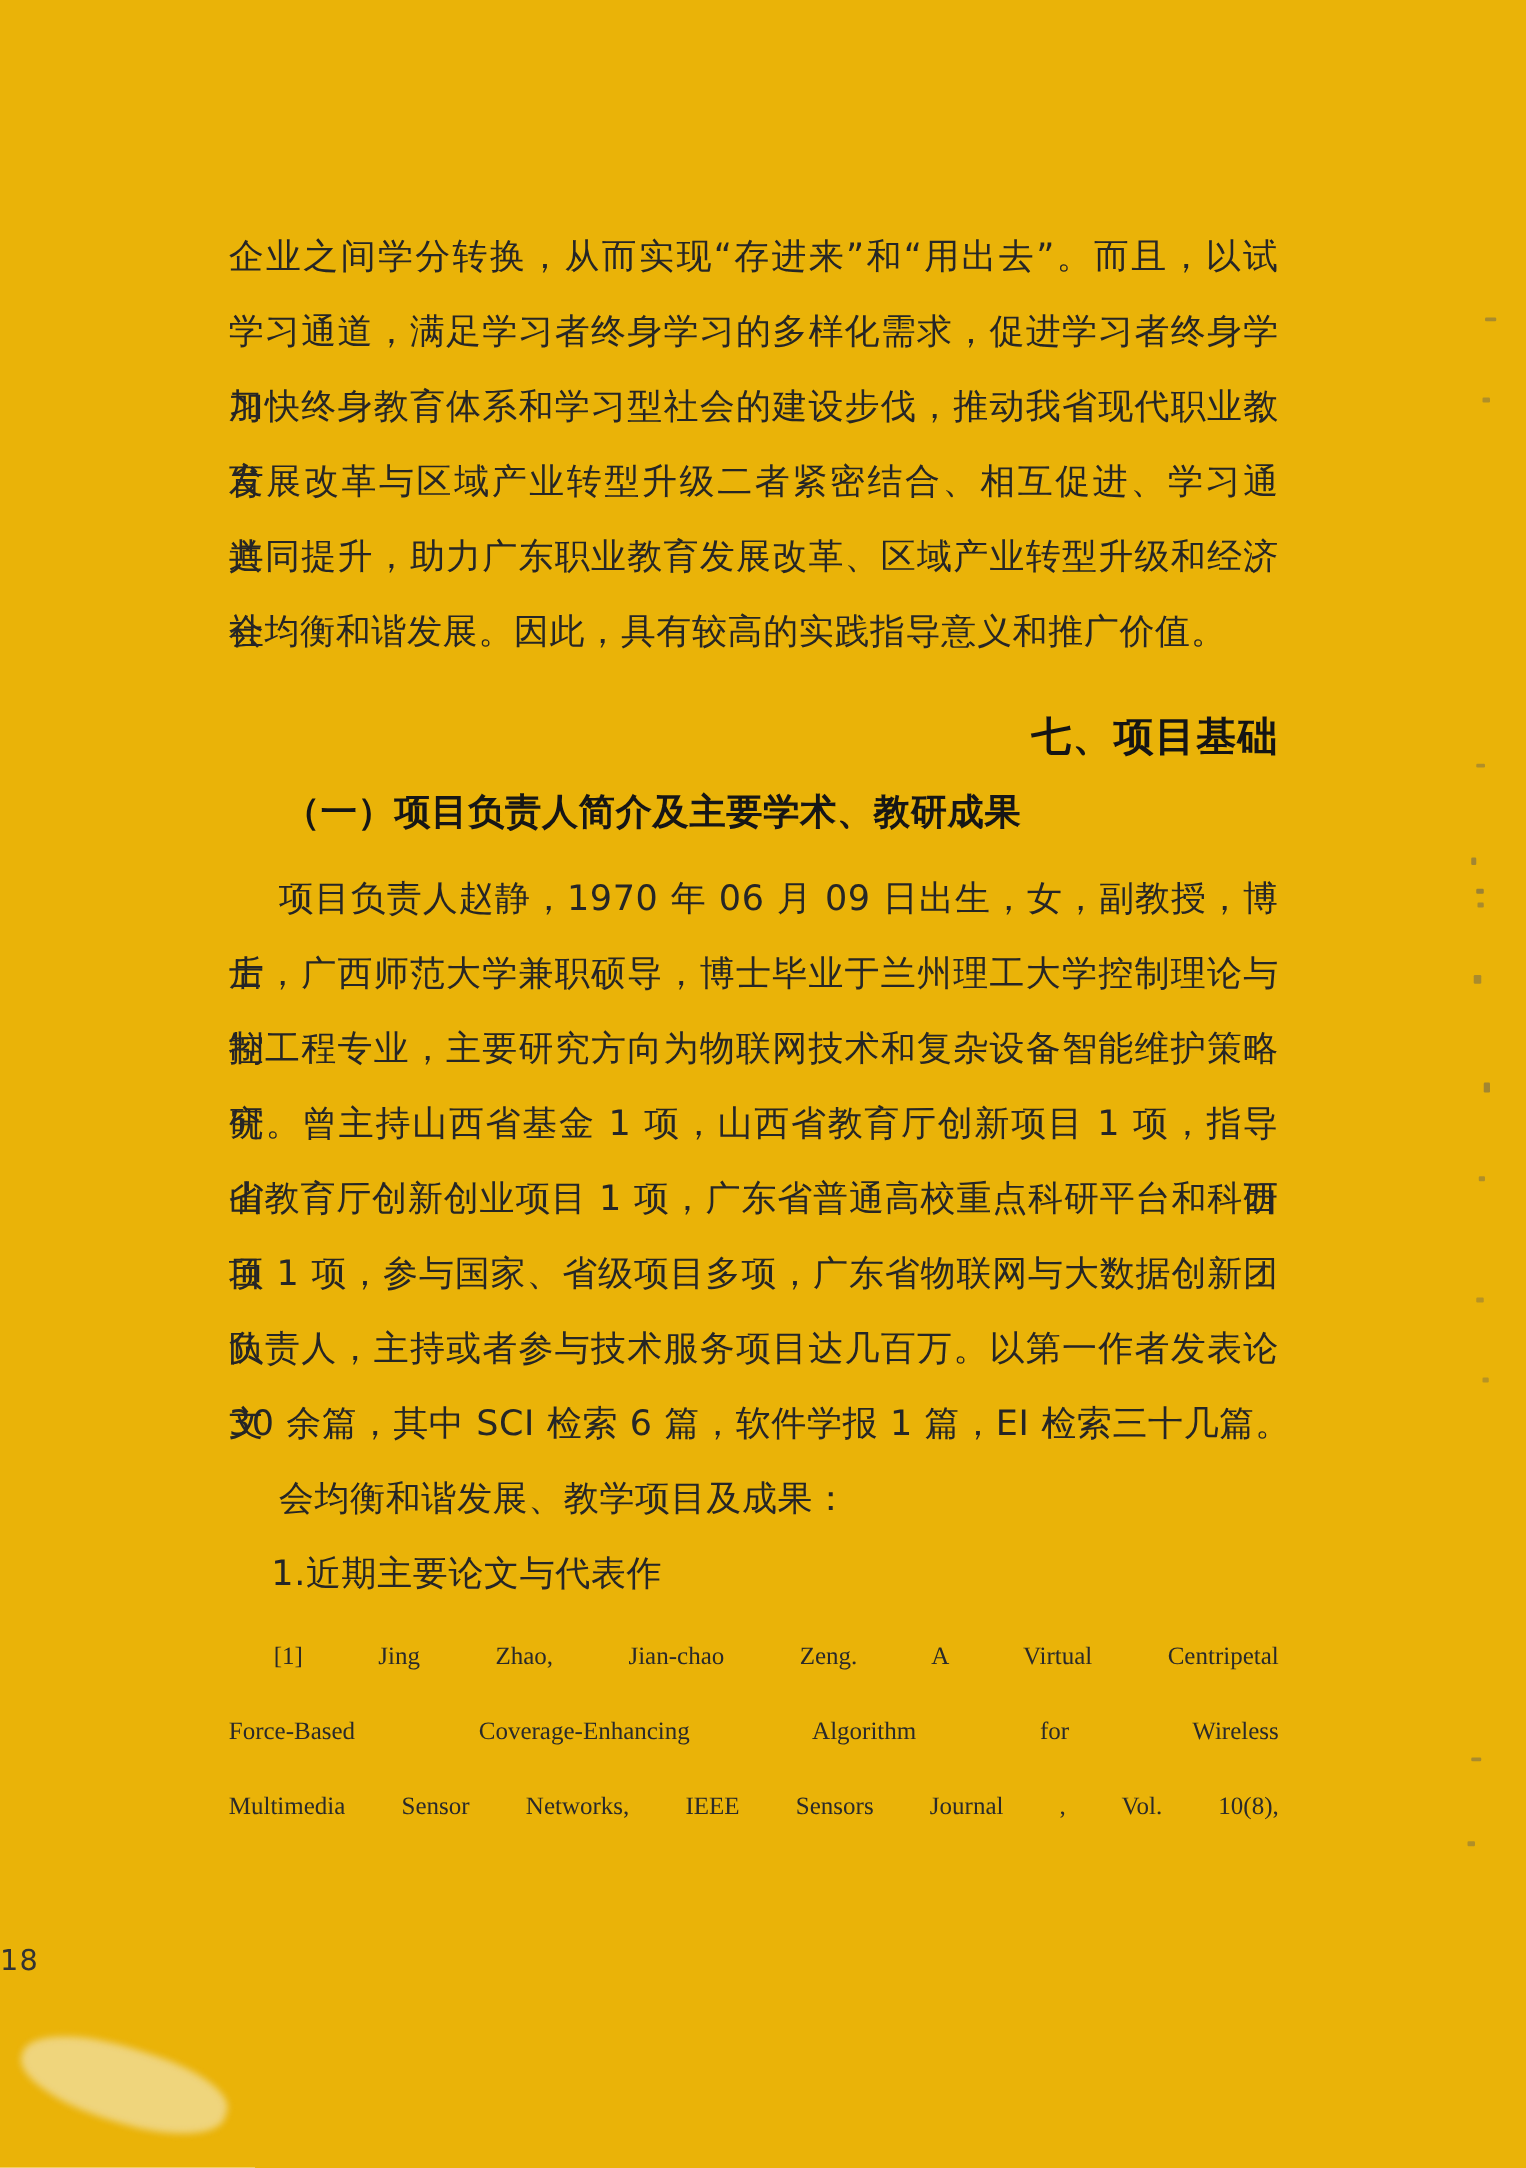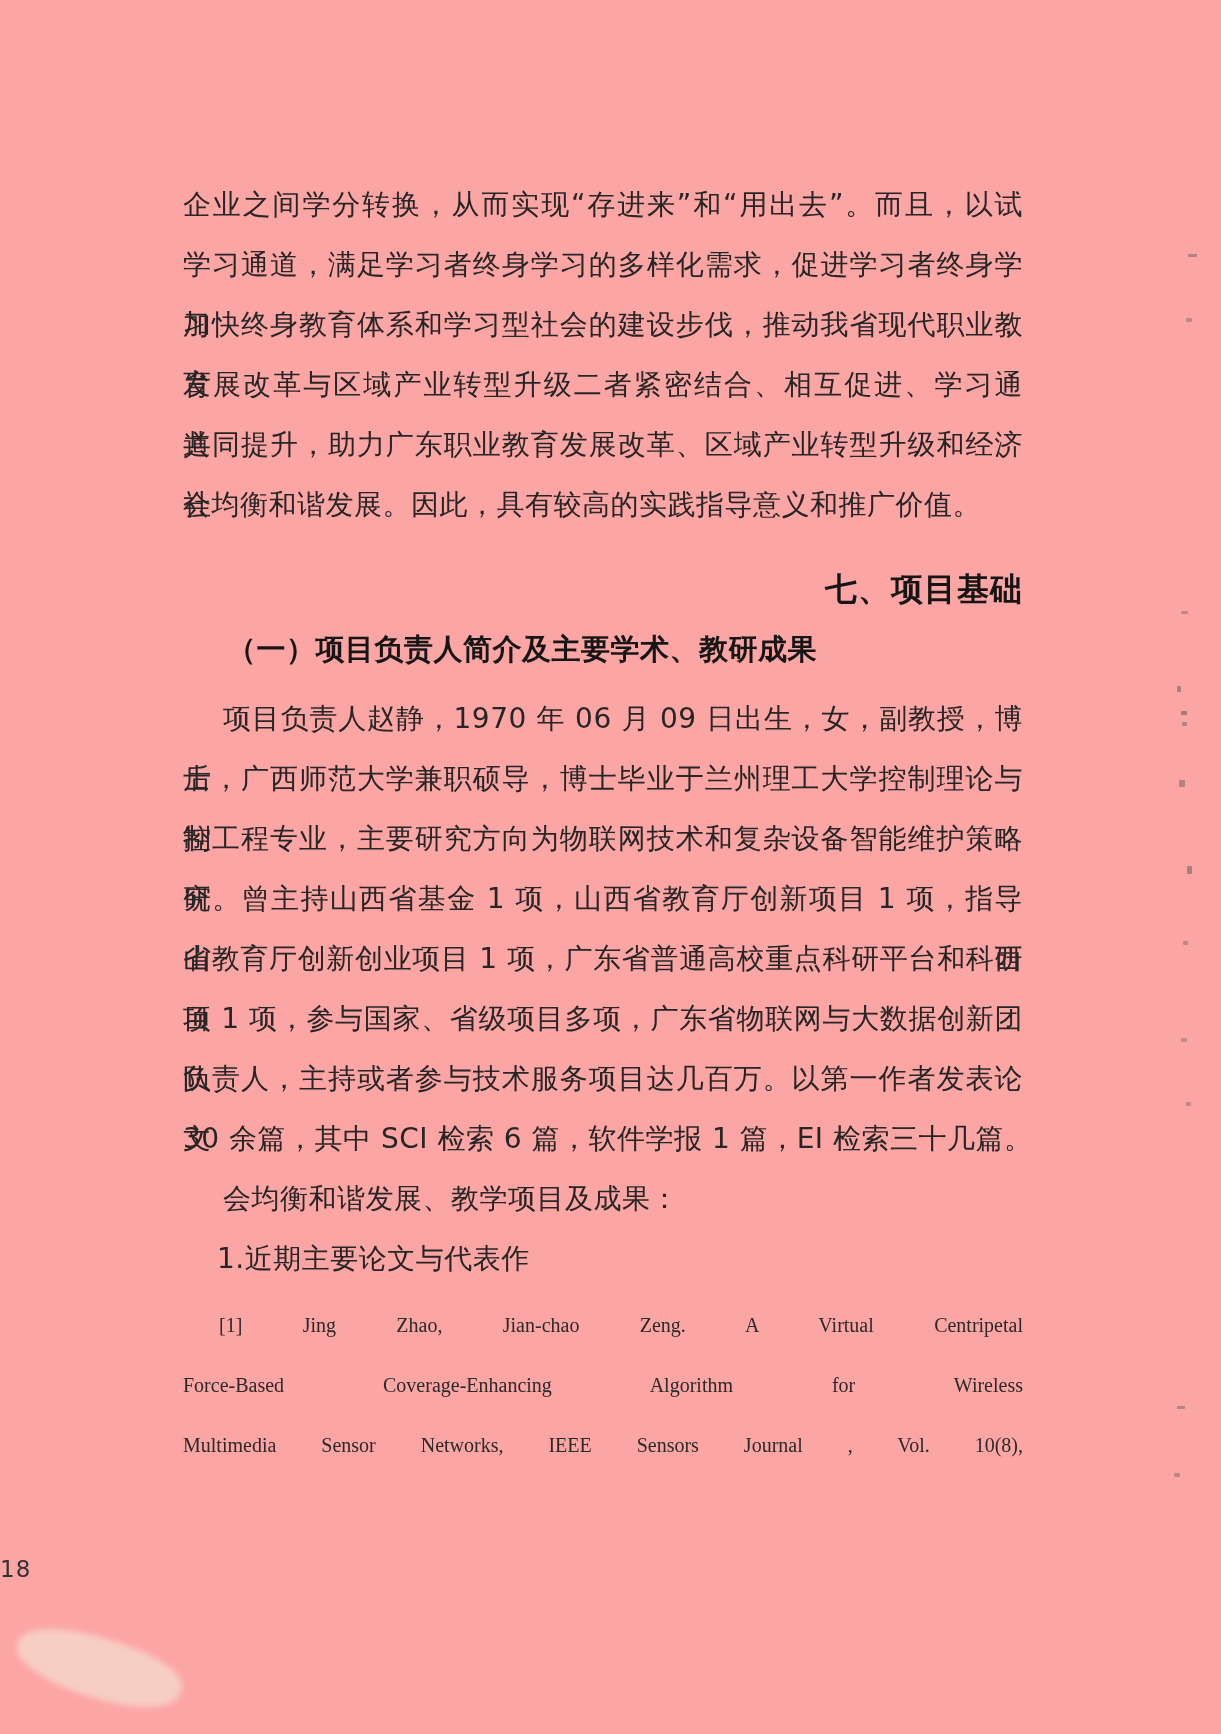--- a/index.html
+++ b/index.html
@@ -5,21 +5,21 @@
   html,body{margin:0;padding:0;}
   body{
     width:1221px;height:1734px;
     background:#fdfdfb;
     position:relative;
     overflow:hidden;
     font-family:"DejaVu Sans","Liberation Sans",sans-serif;
     color:#232323;
     -webkit-font-smoothing:antialiased;
   }
-  .page{position:absolute;inset:0;background:#fca5a5;}
+  .page{position:absolute;inset:0;background:#eab308;}
   .text-column{
     position:absolute;
     left:183px;top:175px;width:840px;
   }
   .cjk-line{
     font-size:28px;
     line-height:60px;
     height:60px;
     letter-spacing:0.5px;
     white-space:nowrap;

